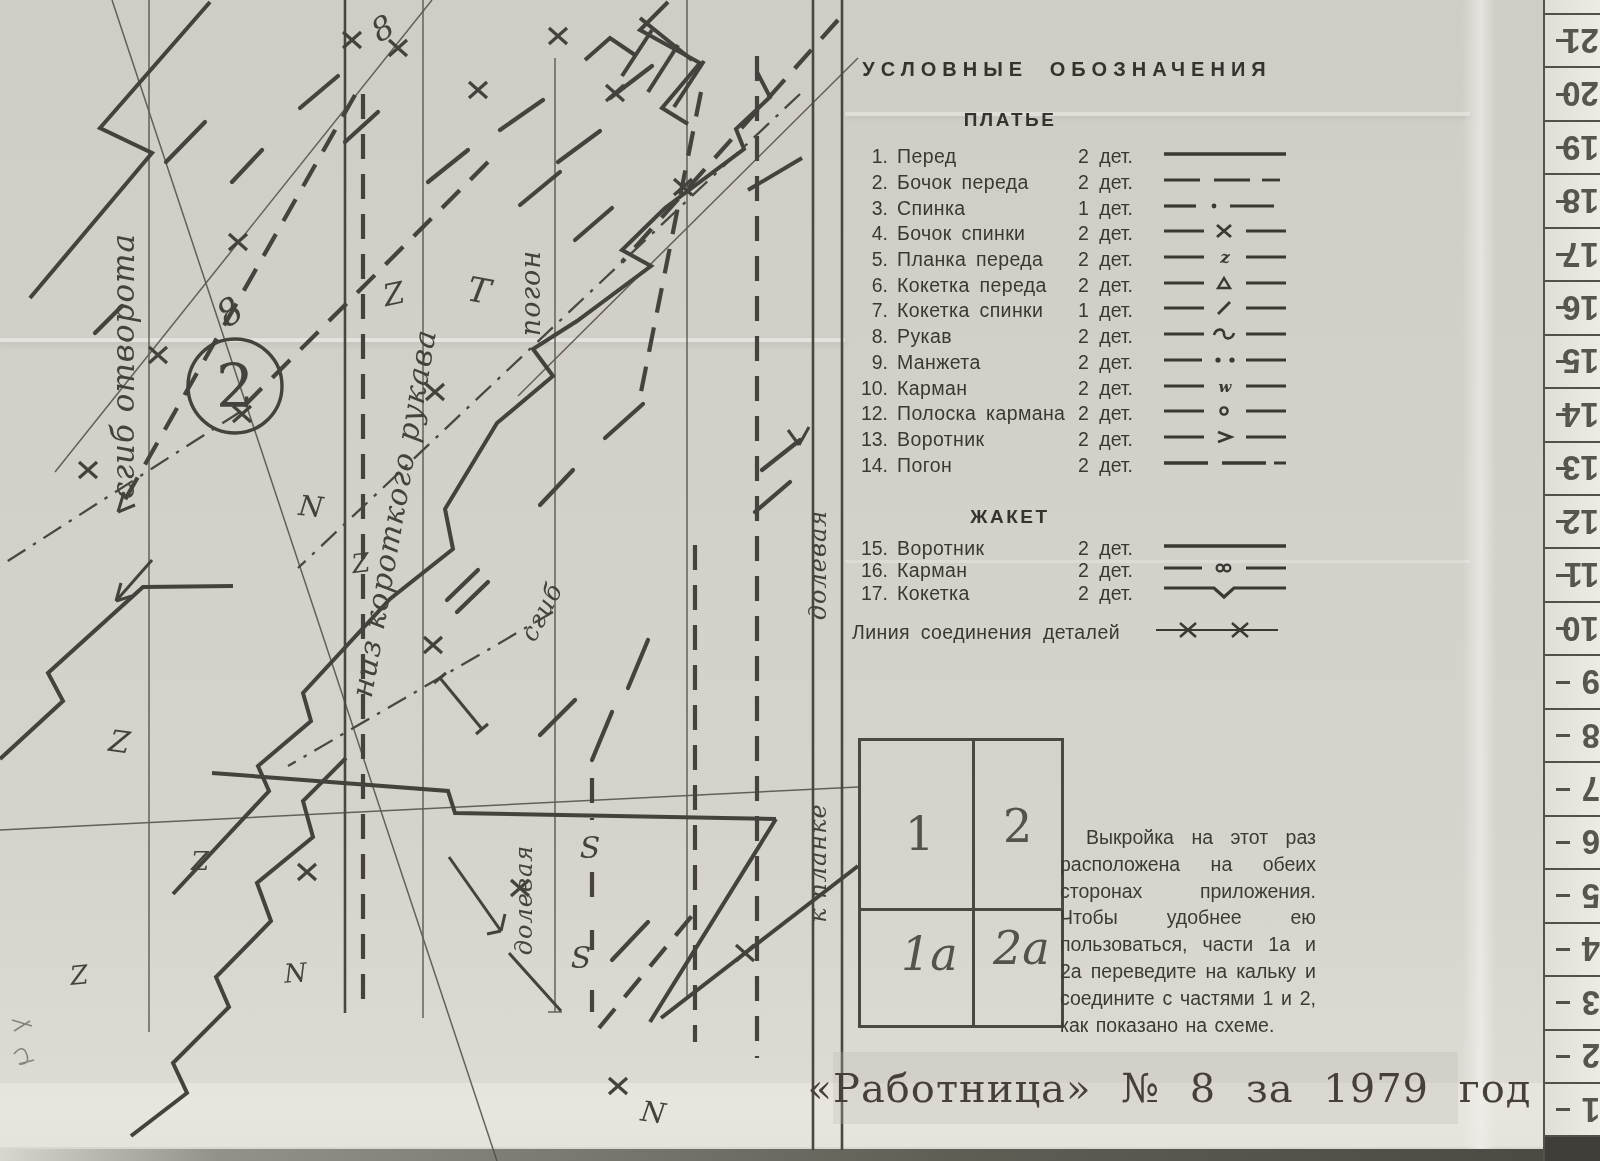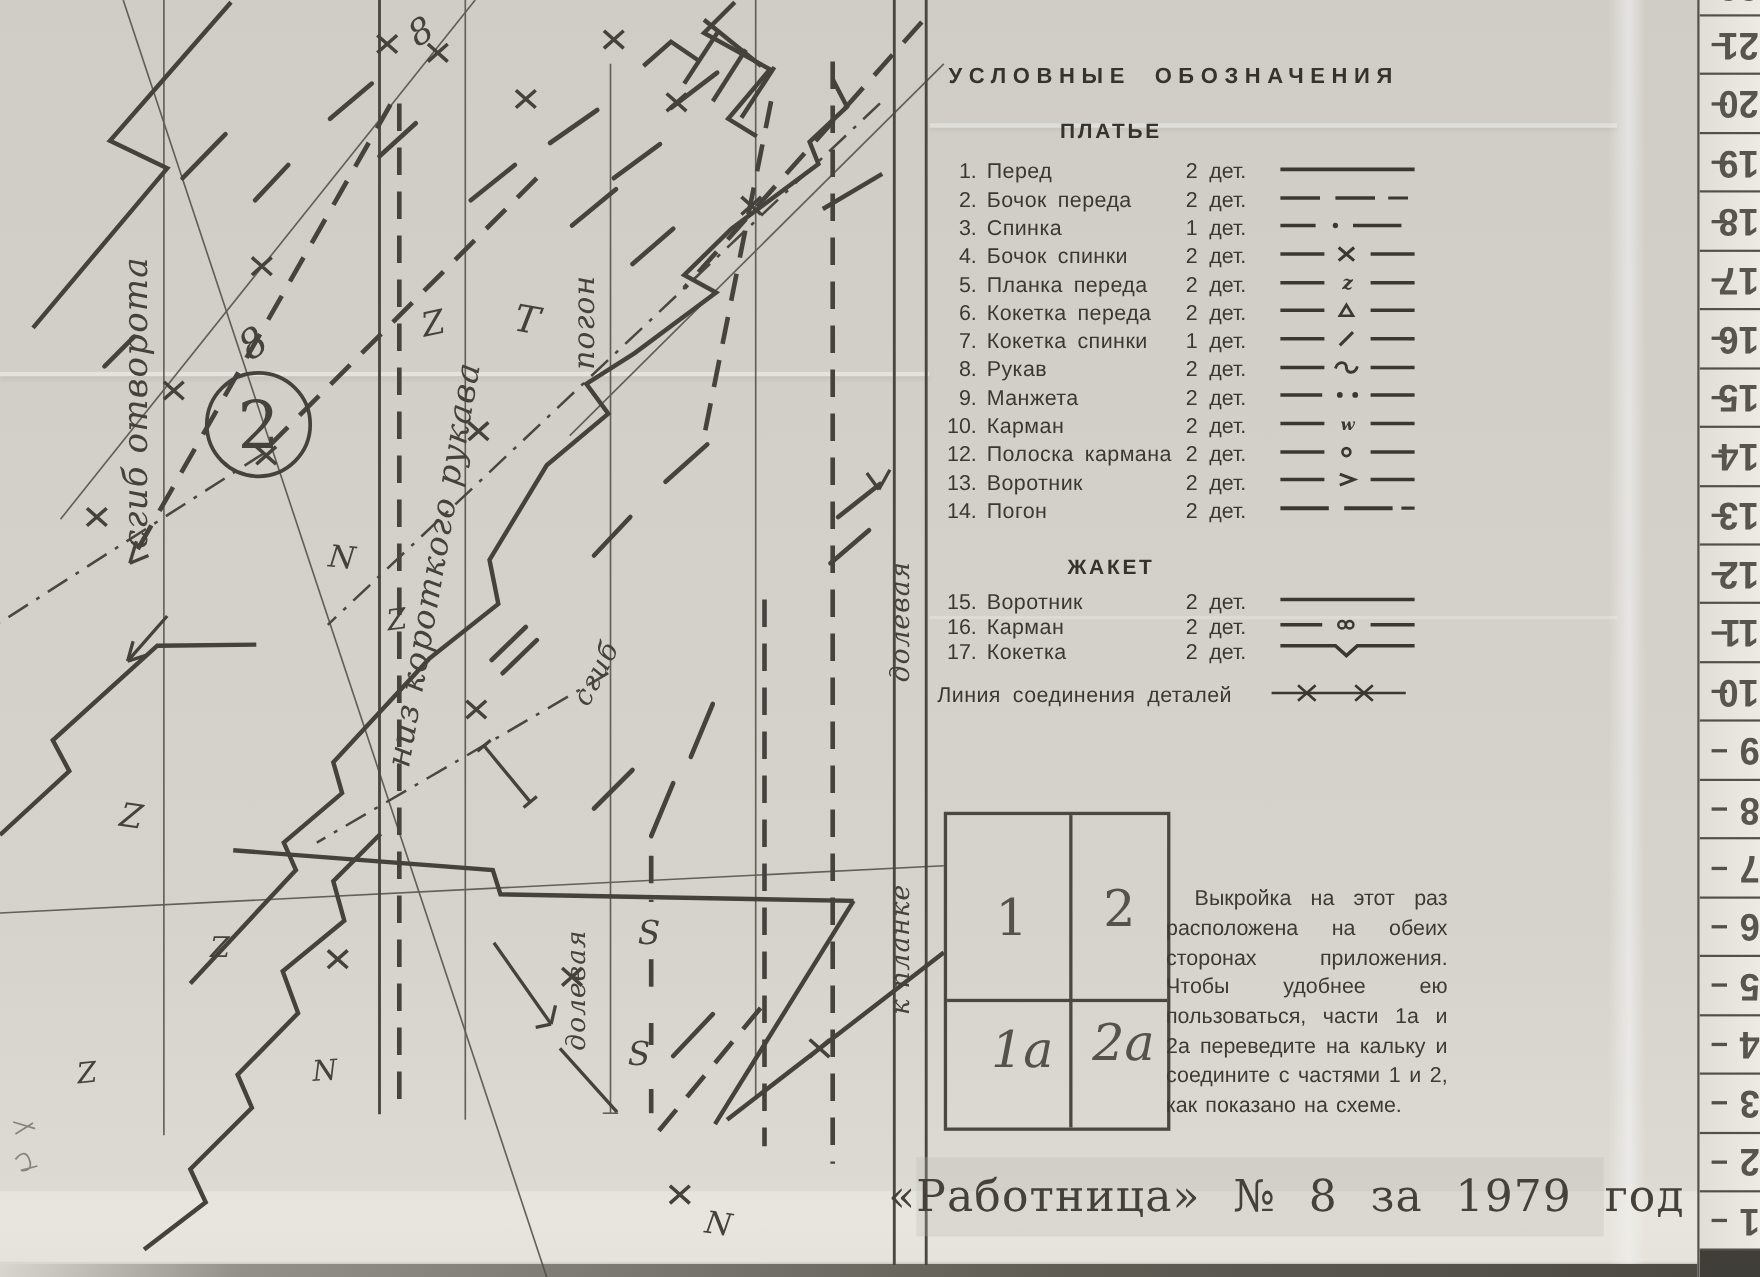--- a/index.html
+++ b/index.html
@@ -30,21 +30,21 @@
   .legend-row .sym{width:120px;flex:none;}
   .zk .legend-row{height:22.6px;}
   .conn-row{display:flex;align-items:center;margin-top:16px;font-size:19.5px;color:#3a3832;}
   .conn-row .lbl{width:310px;letter-spacing:.4px;word-spacing:5px;}
   
   .scheme{left:858px;top:738px;width:200px;height:284px;border:3px solid #4b4842;z-index:3;}
   .scheme .vdiv{position:absolute;left:111px;top:0;width:3px;height:284px;background:#4b4842;}
   .scheme .hdiv{position:absolute;left:0;top:167px;width:200px;height:3px;background:#4b4842;}
   .scheme .cell-label{position:absolute;font-family:"DejaVu Serif",serif;font-size:46px;color:#55524b;}
   
-  .note{left:1060px;top:804px;width:256px;font-size:19.5px;line-height:26.8px;text-align:justify;text-indent:26px;color:#3c3a34;word-spacing:2px;z-index:3;}
+  .note{left:1060px;top:824px;width:256px;font-size:19.5px;line-height:26.8px;text-align:justify;text-indent:26px;color:#3c3a34;word-spacing:2px;z-index:3;}
   
   .footer-band{left:833px;top:1052px;width:625px;height:72px;background:rgba(186,183,175,.28);z-index:3;display:flex;align-items:center;justify-content:center;}
   .footer-text{font-family:"DejaVu Serif",serif;font-size:40px;color:#454139;letter-spacing:1px;word-spacing:16px;white-space:nowrap;margin-left:48px;}
   
   .ruler{left:1543px;top:0;width:57px;height:1161px;overflow:hidden;border-left:2px solid #55524c;background:linear-gradient(90deg,#e0ded7,#edebe4);z-index:4;}
   .ruler-cell{position:absolute;left:0;width:57px;border-bottom:2.5px solid #53504a;box-sizing:border-box;}
   .ruler-num{position:absolute;right:2px;top:50%;transform:translateY(-50%) rotate(180deg) scaleX(.94);font-weight:700;font-size:35px;color:#58554e;font-family:"Liberation Sans",sans-serif;}
   .ruler-tick{position:absolute;left:11px;top:50%;width:14px;height:3px;margin-top:-1.5px;background:#53504a;}
   .ruler-dark{position:absolute;left:0;top:1136px;width:57px;height:25px;background:#403e38;}
 </style>

